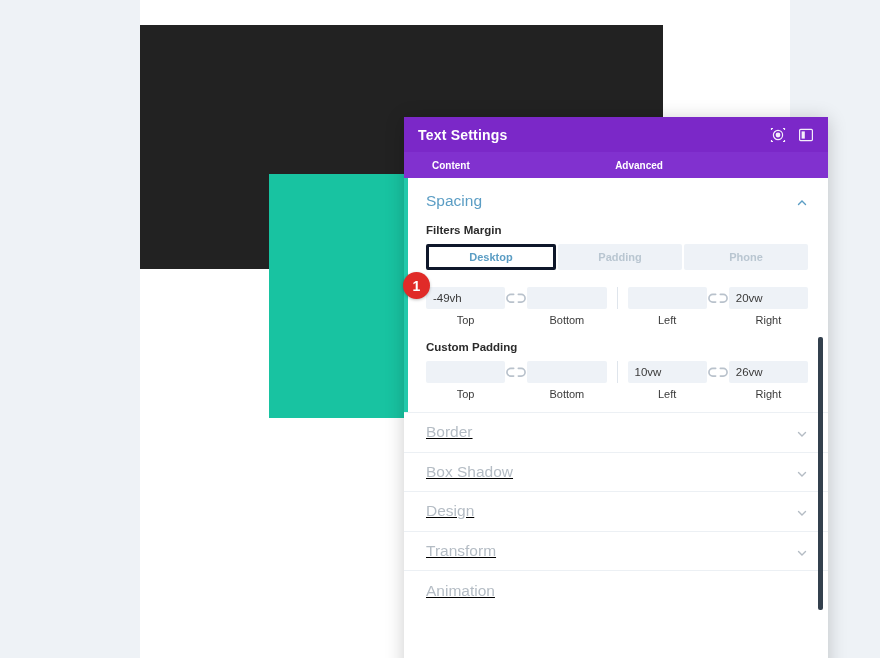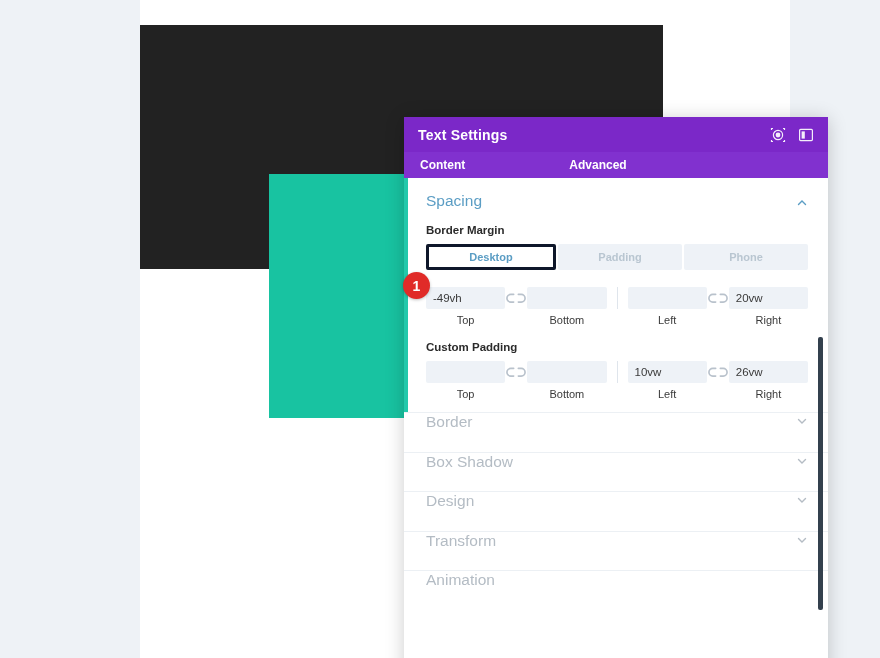--- a/index.html
+++ b/index.html
@@ -41,22 +41,22 @@
   .modal-title {
     color: #ffffff; font-size: 14px; font-weight: bold; letter-spacing: .2px;
   }
   .header-icons { margin-left: auto; display: flex; gap: 12px; align-items: center; }
   .hicon { width: 16px; height: 16px; opacity: .92; display: block; }
 
   .modal-tabs {
     background: #8131cf; height: 26px; flex: 0 0 26px; display: flex;
   }
   .tab {
-    height: 26px; padding: 0 16px; display: flex; align-items: center;
-    color: #ffffff; font-size: 12px; font-weight: bold;
+    height: 26px; padding: 0 28px; display: flex; align-items: center;
+    color: #ffffff; font-size: 10px; font-weight: bold;
     background: transparent; cursor: pointer; white-space: nowrap;
   }
   .tab.active { background: #9146e0; margin-top: 44px; }
 
   .modal-body {
     flex: 1 1 auto; background: #ffffff; position: relative;
     overflow: hidden;
   }
 
   
@@ -105,23 +105,23 @@
   .link-ico {
     width: 22px; display: flex; align-items: center; justify-content: center;
     height: 22px; cursor: pointer; flex: 0 0 22px;
   }
 
   .gap-pad { height: 9px; }
 
   
   .rows { border-top: 1px solid #ecf0f4; }
   .row {
-    height: 39.5px; display: flex; align-items: flex-start;
+    height: 39.5px; display: flex; align-items: center;
     justify-content: space-between; padding: 0 20px 0 22px;
-    border-bottom: 1px solid #ecf0f4; cursor: pointer;
+    border-bottom: 1px solid #ecf0f4; cursor: pointer; text-decoration: underline;
   }
   .row:last-child { border-bottom: none; }
   .row-title { font-size: 15.5px; color: #b4bcc4; }
 
   
   .track {
     position: absolute; right: 2px; top: 0; width: 8px; height: 100%;
     background: transparent;
   }
   .thumb {
@@ -191,21 +191,21 @@
       <div class="panel-open">
         <div class="panel-head">
           <div class="panel-title">Spacing</div>
           <span class="chev">
             <svg viewBox="0 0 12 12" fill="none" stroke="#5b9dc4" stroke-width="1.4" stroke-linecap="round">
               <path d="M2.5 7.5L6 4l3.5 3.5"></path>
             </svg>
           </span>
         </div>
 
-        <div class="field-label">Border Margin</div>
+        <div class="field-label">Filters Margin</div>
 
         <div class="seg">
           <div class="seg-item active">Desktop</div>
           <div class="seg-item">Padding</div>
           <div class="seg-item">Phone</div>
         </div>
 
         <div class="spacing-grid">
           <div class="sp-half">
             <div class="sp-cell">

